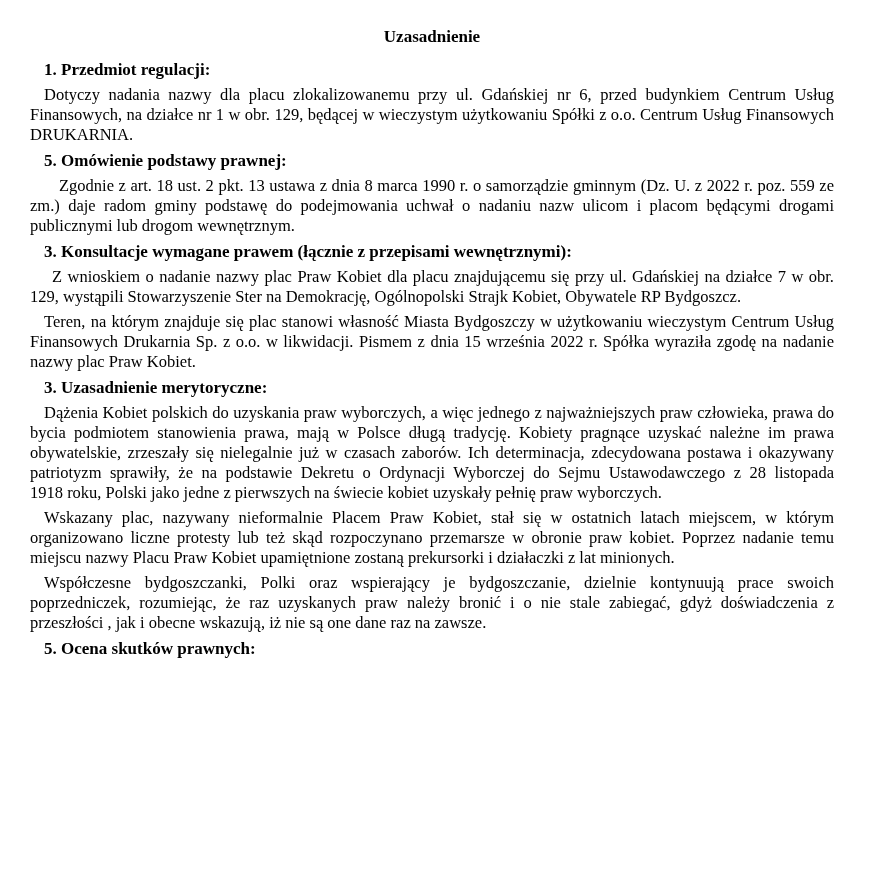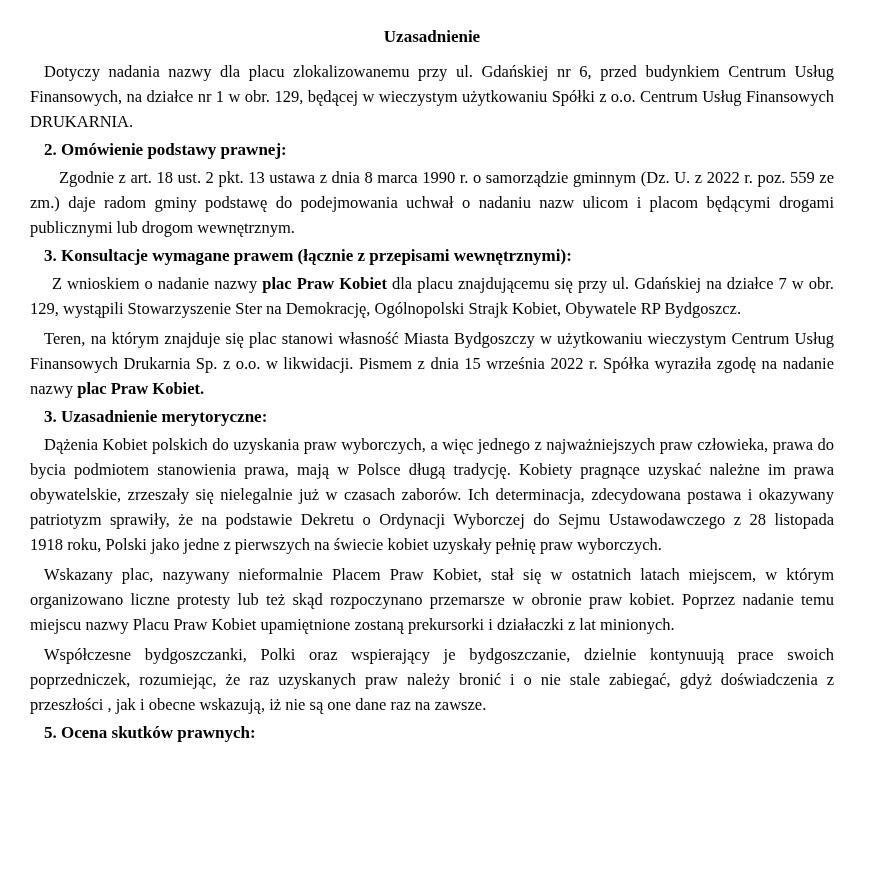--- a/index.html
+++ b/index.html
@@ -30,39 +30,40 @@
   .heading {
     font-size: 17px;
     line-height: 21px;
     font-weight: bold;
     margin: 5px 0 5px 0;
     text-indent: 14px;
     text-align: left;
   }
   .para {
     font-size: 16.5px;
-    line-height: 25px;
+    line-height: 20px;
     margin: 0 0 5px 0;
     text-align: justify;
     text-indent: 14px;
   }
   .para-md { text-indent: 22px; }
   .para-lg { text-indent: 29px; }
-  .b { font-weight: bold; }
+  .b { font-weight: normal; }
 </style>
 </head>
 <body>
 
 <div class="page">
 
   <div class="doc-title">Uzasadnienie</div>
 
+  <div class="heading">1. Przedmiot regulacji:</div>
   <p class="para"><span>Dotyczy nadania nazwy dla placu zlokalizowanemu przy ul. Gdańskiej nr 6, przed budynkiem Centrum Usług Finansowych, na działce nr 1 w obr. 129, będącej w wieczystym użytkowaniu Spółki z o.o. Centrum Usług Finansowych DRUKARNIA.</span></p>
 
-  <div class="heading">2. Omówienie podstawy prawnej:</div>
+  <div class="heading">5. Omówienie podstawy prawnej:</div>
   <p class="para para-lg"><span>Zgodnie z art. 18 ust. 2 pkt. 13 ustawa z dnia 8 marca 1990 r. o samorządzie gminnym (Dz. U. z 2022 r. poz. 559 ze zm.) daje radom gminy podstawę do podejmowania uchwał o nadaniu nazw ulicom i placom będącymi drogami publicznymi lub drogom wewnętrznym.</span></p>
 
   <div class="heading">3. Konsultacje wymagane prawem (łącznie z przepisami wewnętrznymi):</div>
   <p class="para para-md"><span>Z wnioskiem o&nbsp;nadanie nazwy </span><span class="b">plac Praw Kobiet</span><span> dla placu znajdującemu się przy ul. Gdańskiej na działce 7 w obr. 129, wystąpili Stowarzyszenie Ster na Demokrację, Ogólnopolski Strajk Kobiet, Obywatele RP Bydgoszcz.</span></p>
   <p class="para"><span>Teren, na którym znajduje się plac stanowi własność Miasta Bydgoszczy w&nbsp;użytkowaniu wieczystym Centrum Usług Finansowych Drukarnia Sp. z o.o. w likwidacji. Pismem z dnia 15 września 2022 r. Spółka wyraziła zgodę na nadanie nazwy </span><span class="b">plac Praw Kobiet.</span></p>
 
   <div class="heading">3. Uzasadnienie merytoryczne:</div>
   <p class="para"><span>Dążenia Kobiet polskich do uzyskania praw wyborczych, a&nbsp;więc jednego z&nbsp;najważniejszych praw człowieka, prawa do bycia podmiotem stanowienia prawa, mają w Polsce długą tradycję. Kobiety pragnące uzyskać należne im prawa obywatelskie, zrzeszały się nielegalnie już w czasach zaborów. Ich determinacja, zdecydowana postawa i okazywany patriotyzm sprawiły, że na podstawie Dekretu o Ordynacji Wyborczej do Sejmu Ustawodawczego z&nbsp;28 listopada 1918&nbsp;roku, Polski jako jedne z&nbsp;pierwszych na świecie kobiet uzyskały pełnię praw wyborczych.</span></p>
   <p class="para"><span>Wskazany plac, nazywany nieformalnie Placem Praw Kobiet, stał się w&nbsp;ostatnich latach miejscem, w&nbsp;którym organizowano liczne protesty lub też skąd rozpoczynano przemarsze w&nbsp;obronie praw kobiet. Poprzez nadanie temu miejscu nazwy Placu Praw Kobiet upamiętnione zostaną prekursorki i działaczki z lat minionych.</span></p>
   <p class="para"><span>Współczesne bydgoszczanki, Polki oraz wspierający je bydgoszczanie, dzielnie kontynuują prace swoich poprzedniczek, rozumiejąc, że raz uzyskanych praw należy bronić i&nbsp;o nie&nbsp;stale zabiegać, gdyż doświadczenia z przeszłości , jak i obecne wskazują, iż nie są one dane raz na zawsze.</span></p>

